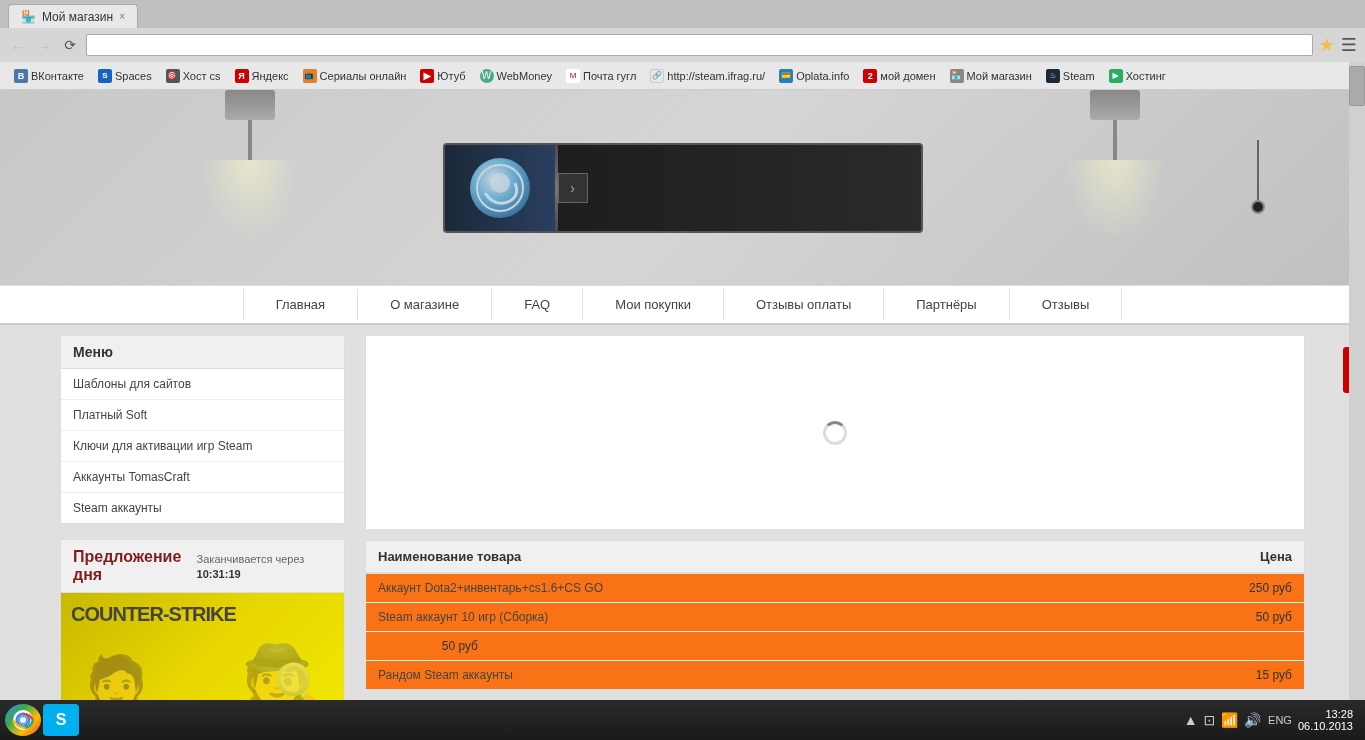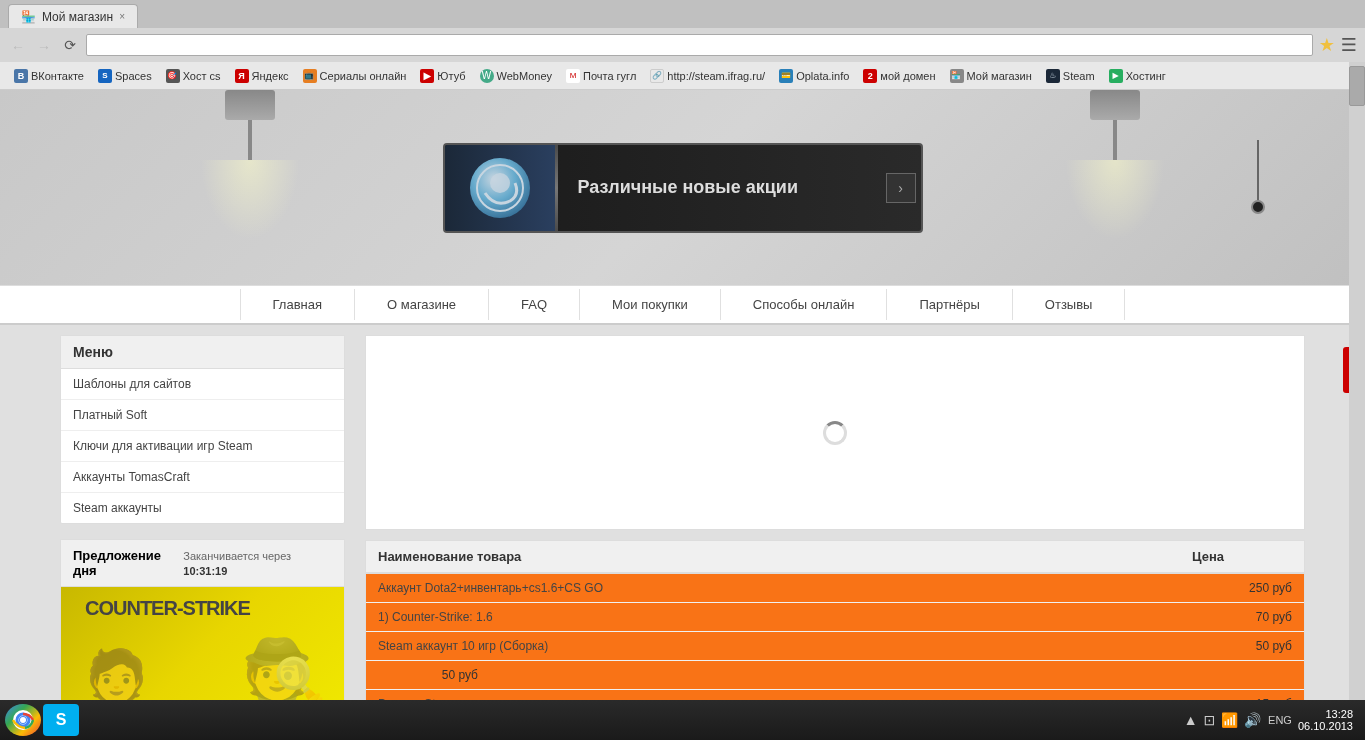--- a/index.html
+++ b/index.html
@@ -256,22 +256,22 @@
     .daily-offer-header {
       background: #f0f0f0;
       padding: 8px 12px;
       border-bottom: 1px solid #ddd;
       display: flex;
       justify-content: space-between;
       align-items: center;
     }
     .daily-title {
       font-weight: bold;
-      font-size: 13px;
-      color: #000000;
+      font-size: 16px;
+      color: #7f1d1d;
     }
     .daily-timer-label {
       font-size: 11px;
       color: #666;
     }
     .daily-timer {
       font-size: 11px;
       color: #333;
       font-weight: bold;
     }
@@ -332,21 +332,21 @@
       padding: 8px 12px;
     }
     .col-name {
       flex: 1;
       font-weight: bold;
       font-size: 13px;
       color: #333;
     }
     .col-price {
       width: 100px;
-      text-align: left;
+      text-align: right;
       font-weight: bold;
       font-size: 13px;
       color: #333;
     }
     .product-row {
       display: flex;
       padding: 7px 12px;
       border-bottom: 1px solid #f0f0f0;
       font-size: 12px;
       color: #444;
@@ -545,21 +545,20 @@
       <div class="banner-steam-logo">
         <div class="steam-logo-circle">
           <svg width="50" height="50" viewBox="0 0 50 50">
             <circle cx="25" cy="25" r="23" fill="none" stroke="#c7d5e0" stroke-width="2"></circle>
             <circle cx="25" cy="20" r="10" fill="#c7d5e0" opacity="0.8"></circle>
             <path d="M10 30 Q20 45 35 38 Q45 32 40 20" fill="none" stroke="#c7d5e0" stroke-width="3"></path>
           </svg>
         </div>
       </div>
       <div class="banner-divider"></div>
-      <div class="banner-text-area">Различные новые акции</div>
       <div class="banner-arrow-right">›</div>
     </div>
 
     <div style="position:absolute; right:100px; top:50px;">
       <div style="width:2px;height:60px;background:#666;margin:0 auto;"></div>
       <div style="width:14px;height:14px;background:#222;border-radius:50%;border:2px solid #888;margin:0 auto;"></div>
     </div>
   </div>
 
   <div class="main-nav">
@@ -570,21 +569,21 @@
       <div class="nav-item">
         <span>О магазине</span>
       </div>
       <div class="nav-item">
         <span>FAQ</span>
       </div>
       <div class="nav-item">
         <span>Мои покупки</span>
       </div>
       <div class="nav-item">
-        <span>Способы онлайн</span>
+        <span>Отзывы оплаты</span>
       </div>
       <div class="nav-item">
         <span>Партнёры</span>
       </div>
       <div class="nav-item">
         <span>Отзывы</span>
       </div>
     </div>
   </div>
 
@@ -604,21 +603,21 @@
         <div class="daily-offer-header">
           <span class="daily-title">Предложение дня</span>
           <div>
             <span class="daily-timer-label">Заканчивается через</span>
             <span class="daily-timer">10:31:19</span>
           </div>
         </div>
         <div class="daily-image-area">
           <div class="cs-banner">
             <div style="position:absolute;top:0;left:0;right:0;bottom:0;background:linear-gradient(135deg,#c8b800,#e8d600,#f0e800);"></div>
-            <div style="position:absolute;top:10px;left:24px;font-size:20px;font-weight:900;color:#444;font-family:'Arial Black',Arial,sans-serif;letter-spacing:-1px;z-index:2;">COUNTER-STRIKE</div>
+            <div style="position:absolute;top:10px;left:10px;font-size:20px;font-weight:900;color:#444;font-family:'Arial Black',Arial,sans-serif;letter-spacing:-1px;z-index:2;">COUNTER-STRIKE</div>
             <div style="position:absolute;bottom:-5px;right:10px;font-size:75px;opacity:0.35;z-index:1;">🕵️</div>
             <div style="position:absolute;bottom:-5px;left:15px;font-size:65px;opacity:0.4;z-index:1;">🧑‍💼</div>
           </div>
         </div>
 
       </div>
     </div>
 
     <div class="content-right">
 
@@ -629,24 +628,20 @@
       </div>
 
       <div class="products-table">
         <div class="products-table-header">
           <span class="col-name">Наименование товара</span>
           <span class="col-price">Цена</span>
         </div>
         <div class="product-row">
           <span class="product-name">Аккаунт Dota2+инвентарь+cs1.6+CS GO</span>
           <span class="product-price">250 руб</span>
-        </div>
-        <div class="product-row">
-          <span class="product-name">1) Counter-Strike: 1.6</span>
-          <span class="product-price">70 руб</span>
         </div>
         <div class="product-row">
           <span class="product-name">Steam аккаунт 10 игр (Сборка)</span>
           <span class="product-price">50 руб</span>
         </div>
         <div class="product-row">
           <span class="product-price">50 руб</span>
         </div>
         <div class="product-row">
           <span class="product-name">Рандом Steam аккаунты</span>

